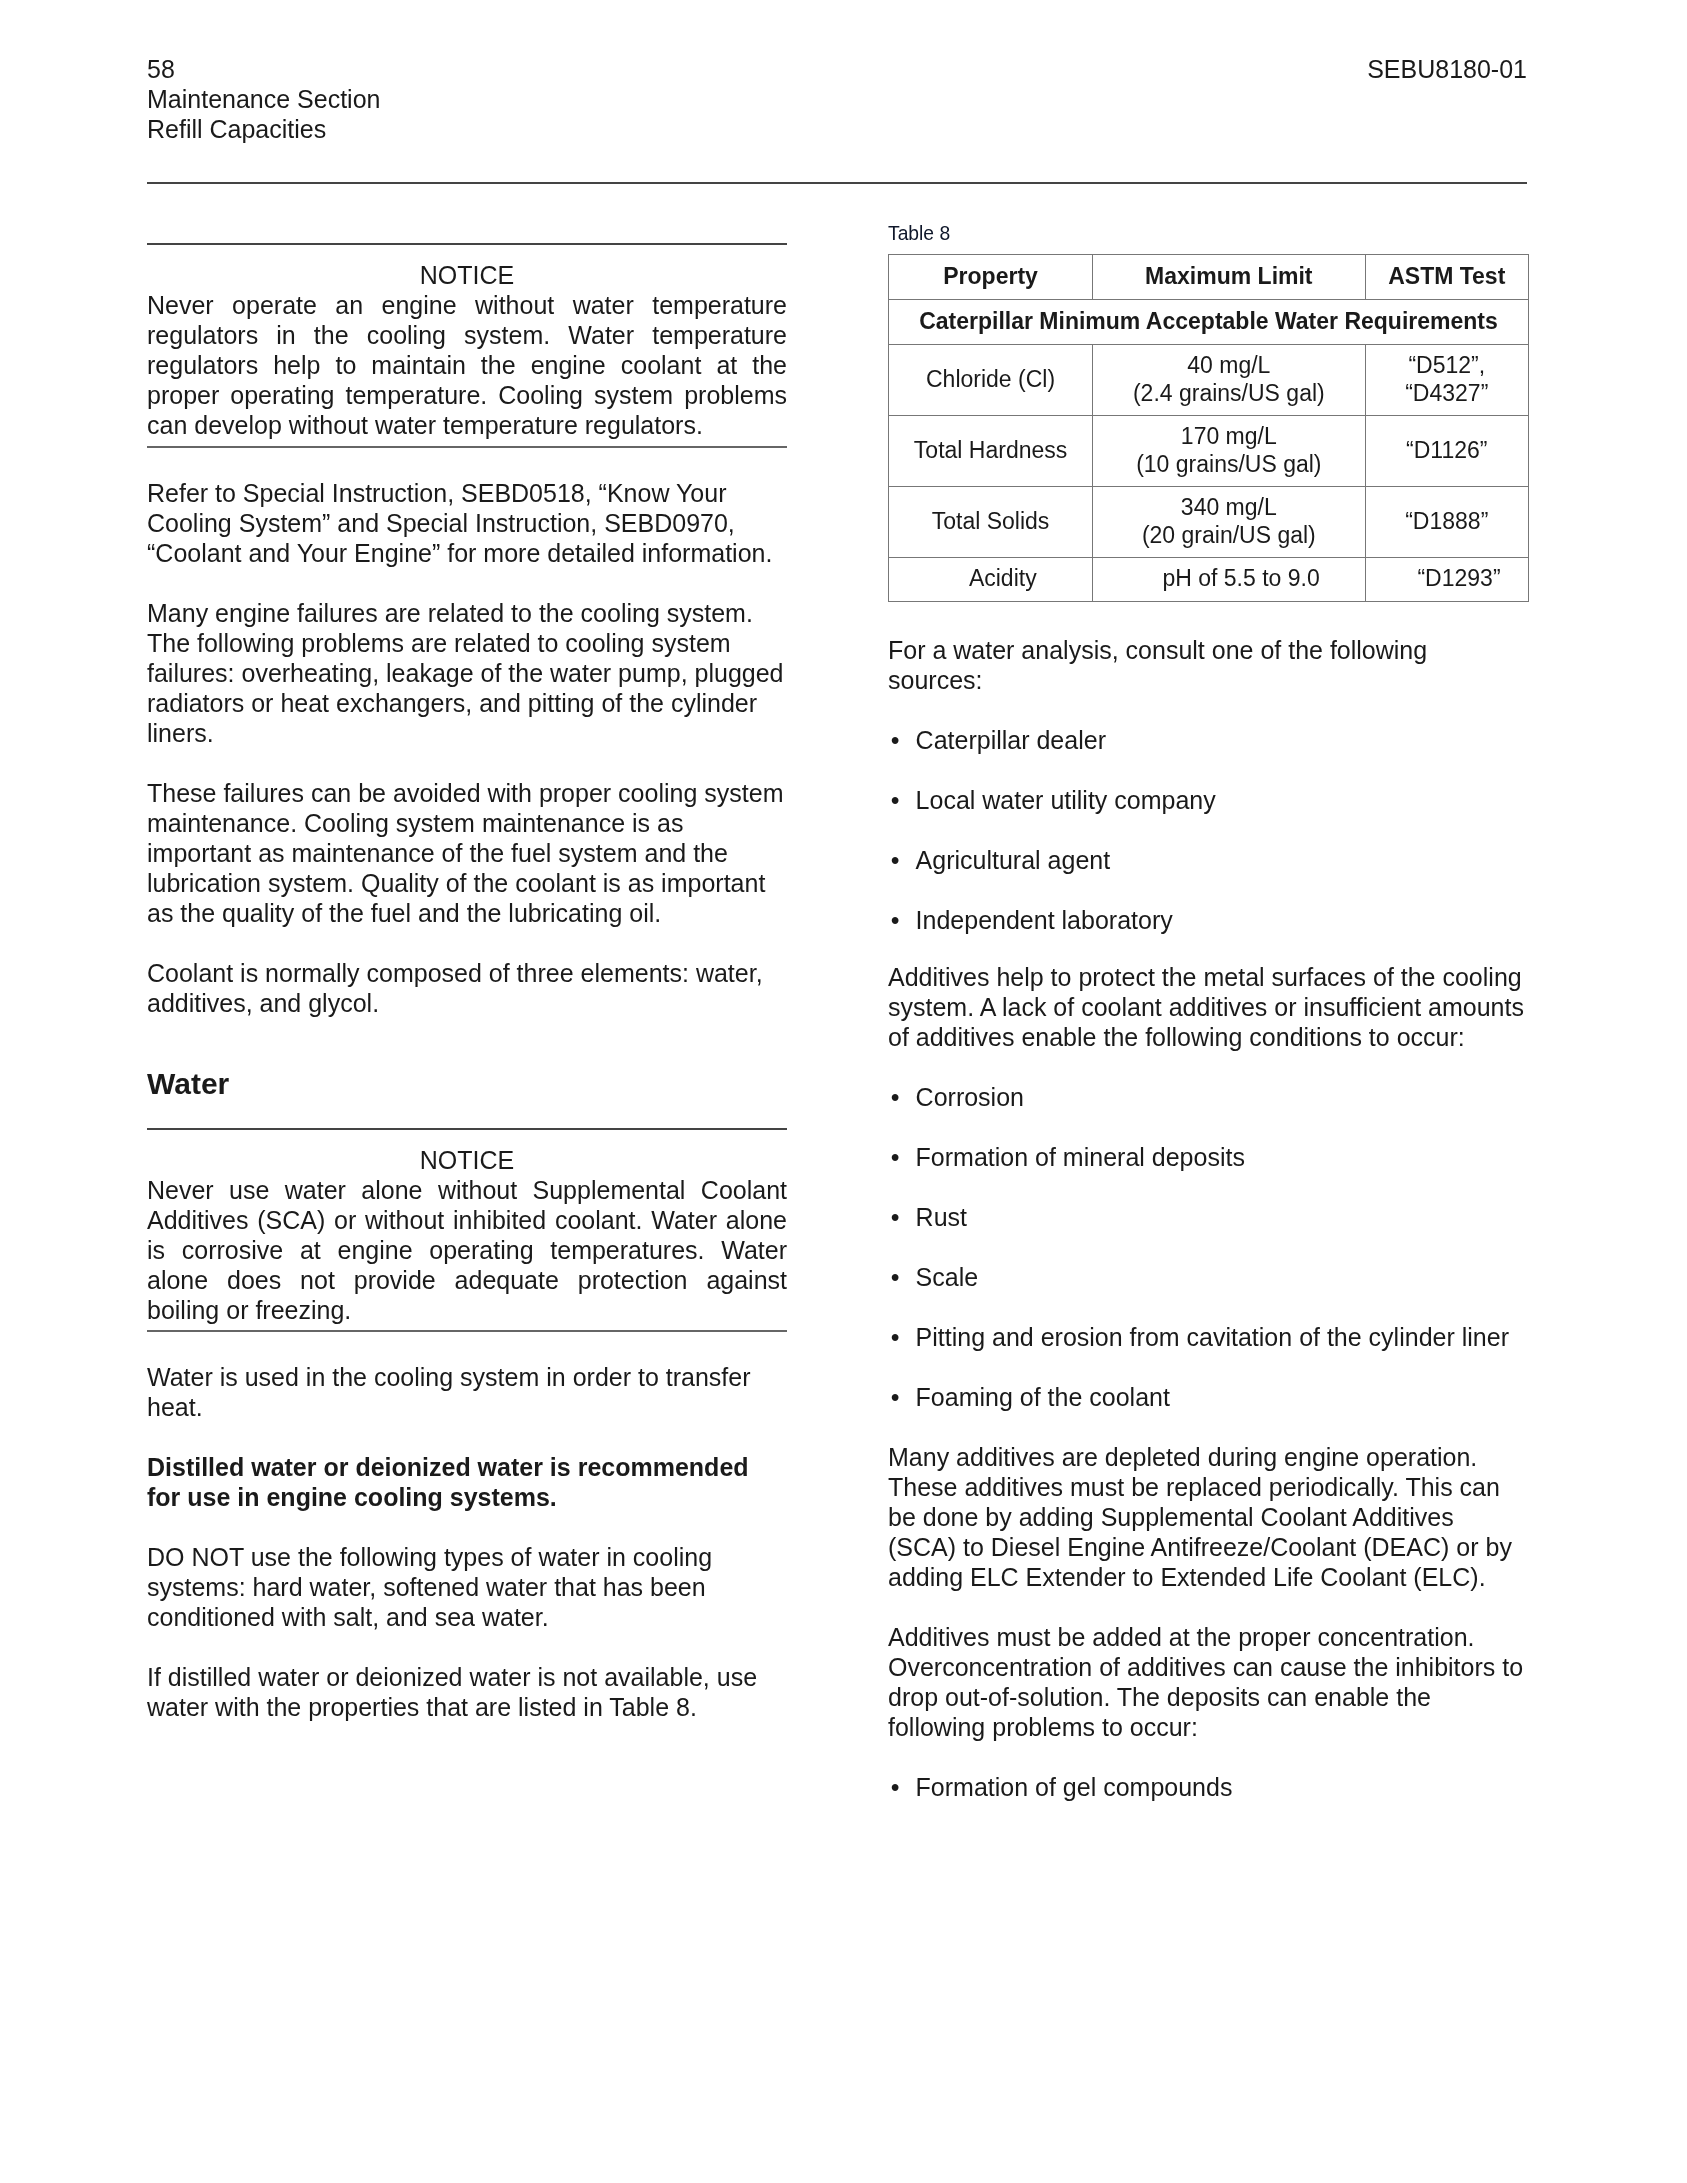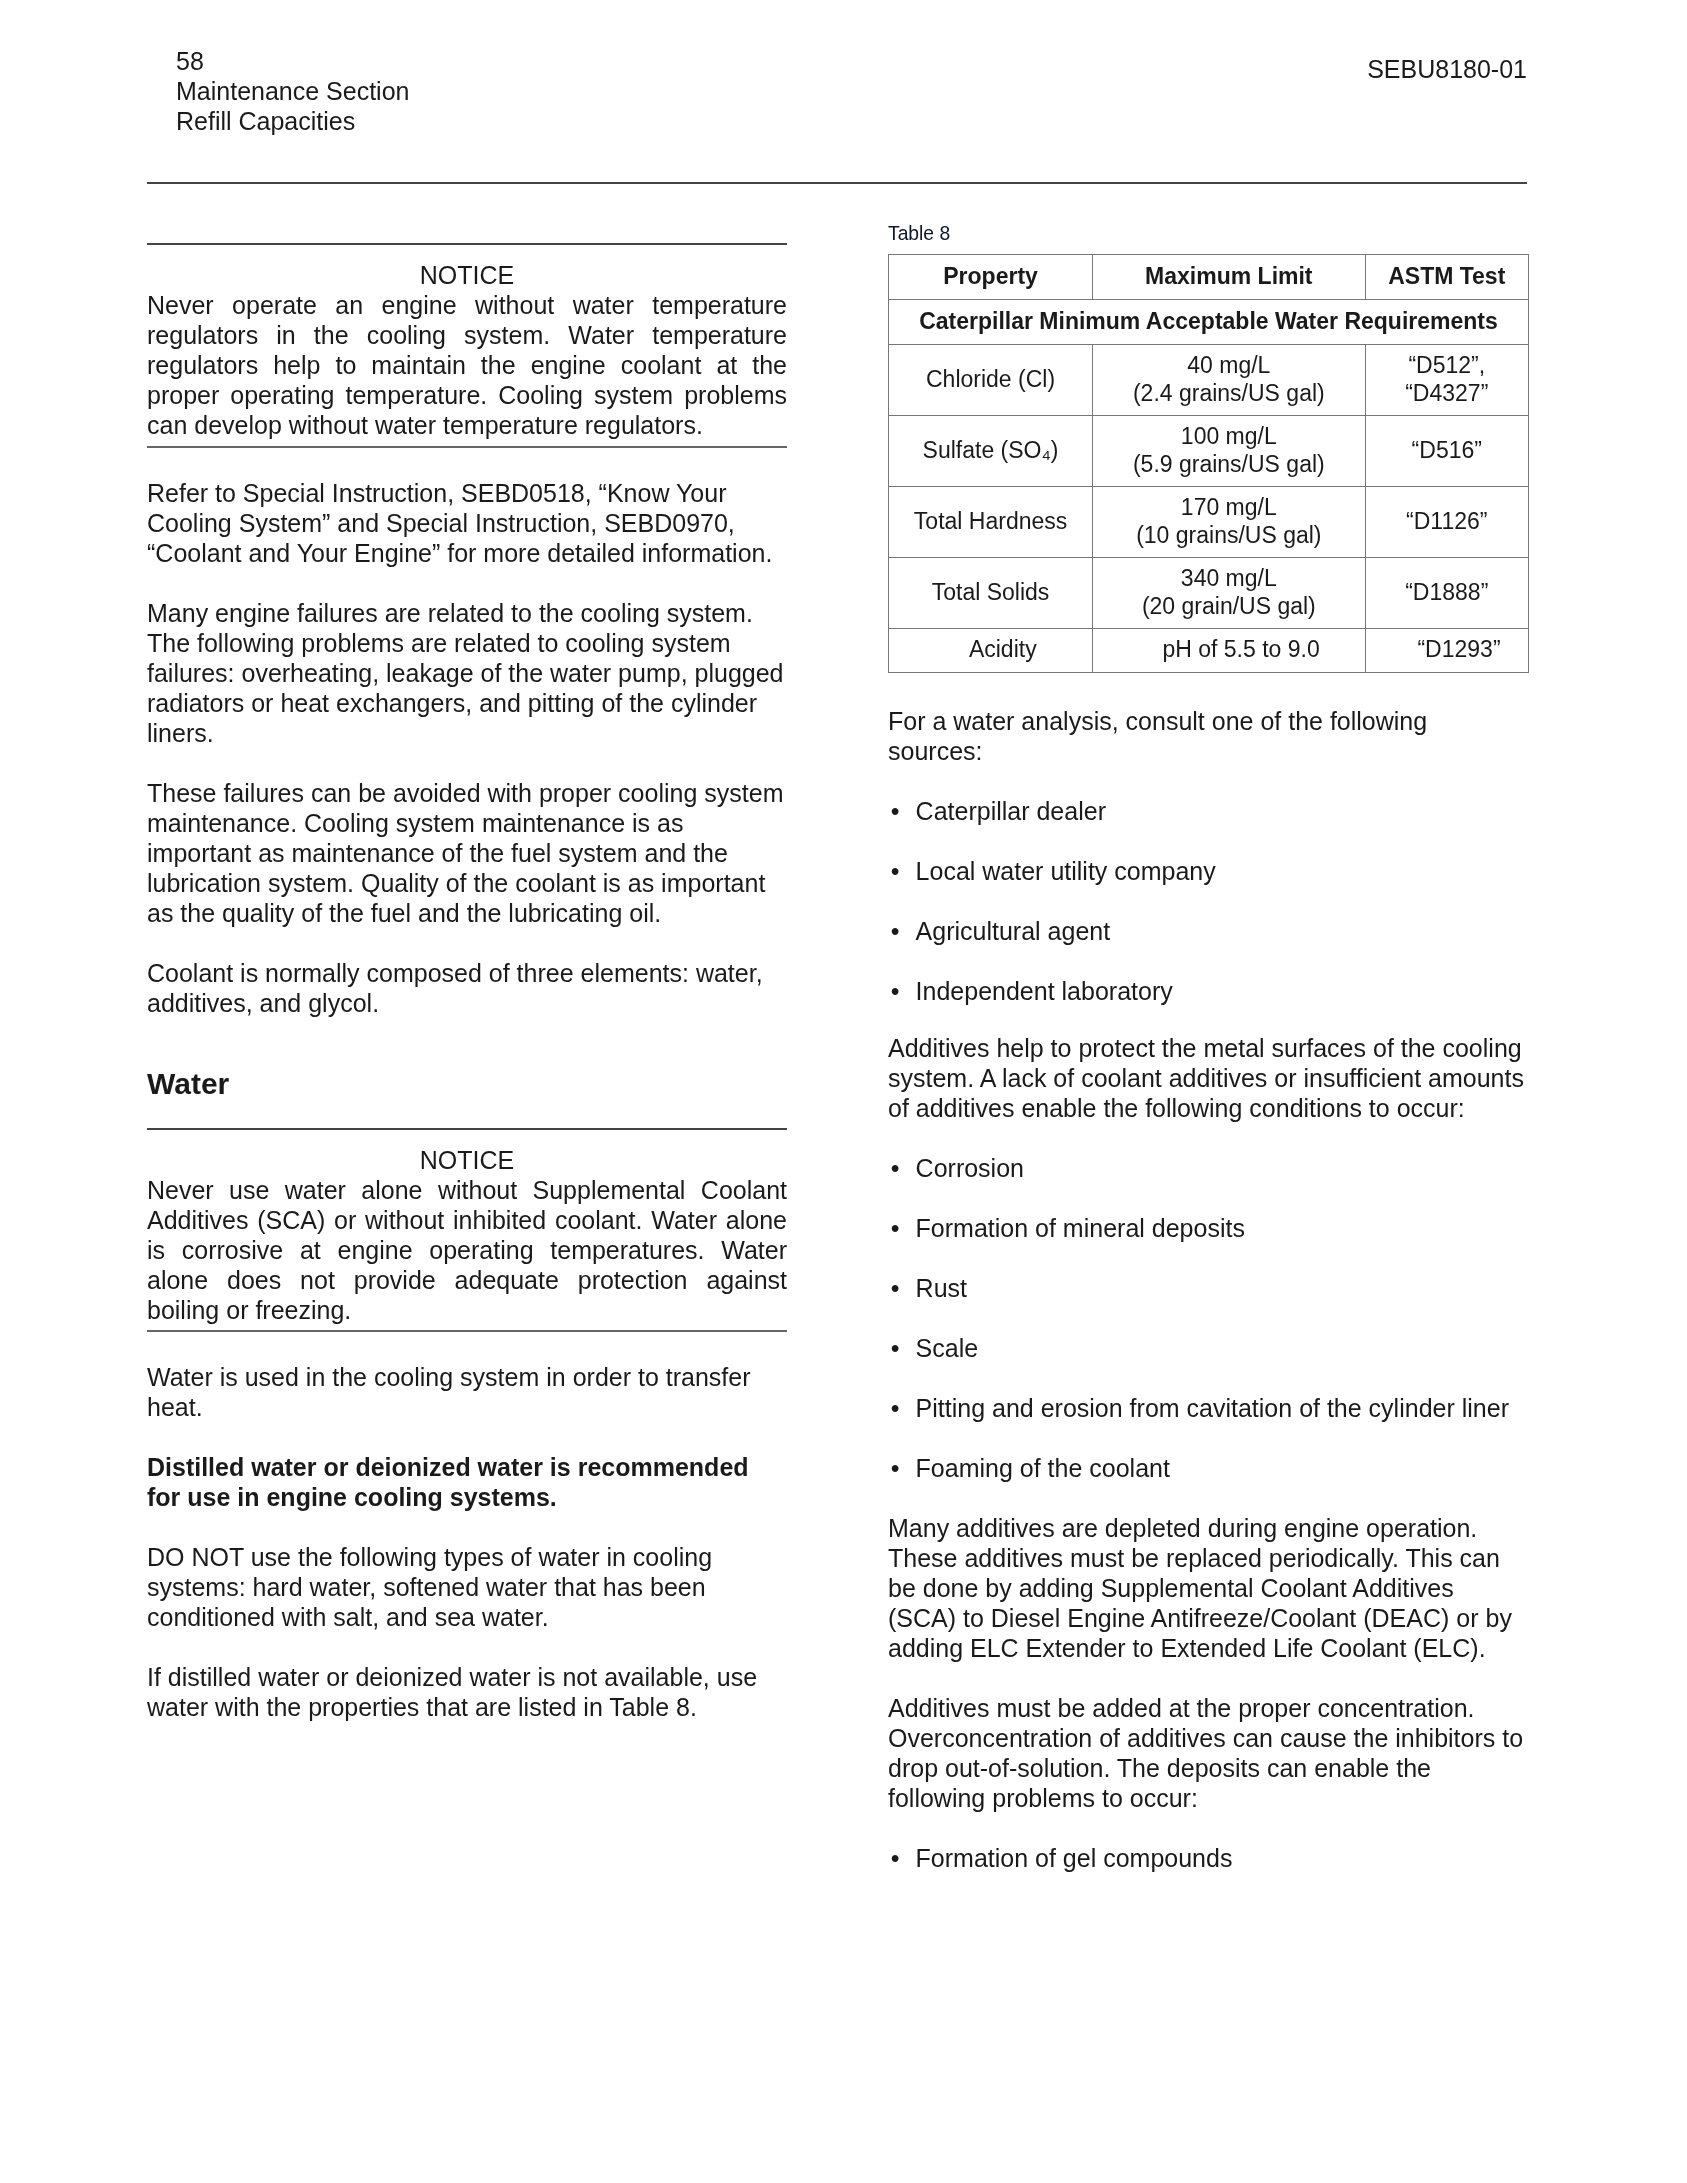--- a/index.html
+++ b/index.html
@@ -3,21 +3,21 @@
 <meta charset="utf-8">
 <style>
   html, body { margin: 0; padding: 0; background: #ffffff; }
   body {
     width: 1687px; height: 2183px; position: relative; overflow: hidden;
     font-family: "Liberation Sans", "DejaVu Sans", sans-serif;
     color: #1a1a1a;
   }
   .abs { position: absolute; }
   .hdr { font-size: 25px; line-height: 30px; }
-  .hdr-left { left: 147px; top: 46px; margin-left: 29px; }
+  .hdr-left { left: 147px; top: 54px; }
   .hdr-right { right: 160px; top: 54px; text-align: left; }
   .hdr-rule { left: 147px; top: 182px; width: 1380px; height: 2.1px; background: #444; }
 
   .col { position: absolute; width: 640px; }
   .col-left { left: 147px; top: 243px; }
   .col-right { left: 888px; top: 222px; }
 
   p { margin: 0; font-size: 25px; line-height: 30px; }
   .gap { margin-top: 30px; }
 
@@ -94,28 +94,20 @@
       <td>
             <div>40  mg/L</div>
             <div>(2.4 grains/US gal)</div>
           </td>
       <td>
             <div>“D512”,</div>
             <div>“D4327”</div>
           </td>
     </tr>
     <tr>
-      <td>Sulfate (SO₄)</td>
-      <td>
-            <div>100  mg/L</div>
-            <div>(5.9 grains/US gal)</div>
-          </td>
-      <td>“D516”</td>
-    </tr>
-    <tr>
       <td>Total Hardness</td>
       <td>
             <div>170  mg/L</div>
             <div>(10 grains/US gal)</div>
           </td>
       <td>“D1126”</td>
     </tr>
     <tr>
       <td>Total Solids</td>
       <td>

